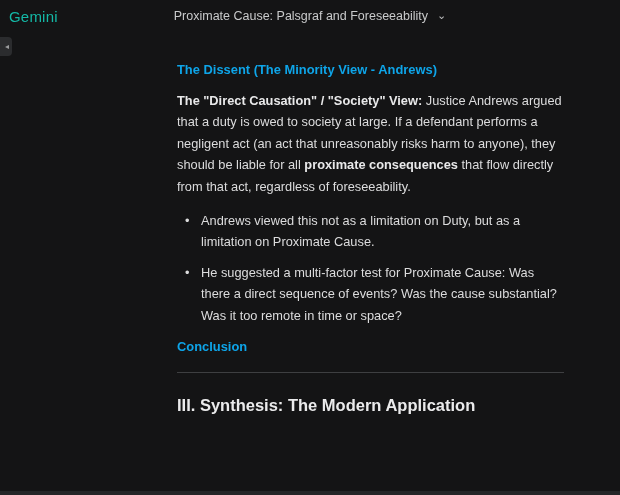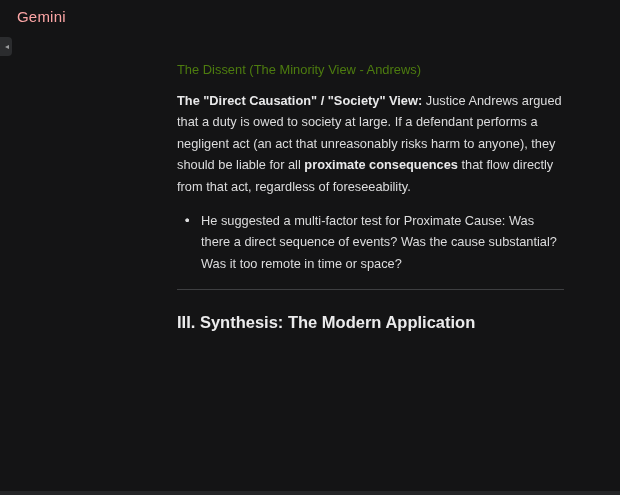--- a/index.html
+++ b/index.html
@@ -12,21 +12,21 @@
     -webkit-font-smoothing: antialiased;
   }
 
   
   .topbar {
     position: absolute; top: 0; left: 0; right: 0; height: 34px;
   }
   .brand {
     position: absolute; left: 9px; top: 8px;
     font-size: 15px; font-weight: 500; letter-spacing: .2px;
-    color: #fca5a5; cursor: pointer; margin-left: 8px;
+    color: #14b8a6; cursor: pointer;
   }
   .title-chip {
     position: absolute; left: 0; right: 0; top: 9px;
     text-align: center;
     font-size: 12.5px; color: #c9cacb;
     cursor: pointer;
   }
   .title-chip .chevron {
     display: inline-block; margin-left: 9px;
     font-size: 11px; color: #bdbebf;
@@ -50,21 +50,21 @@
   .content {
     position: absolute; left: 177px; top: 59px; width: 387px;
     color: #dcdcdd;
     font-size: 12.8px; line-height: 21.6px;
   }
   .content .run-bold { font-weight: 700; color: #e9e9ea; }
   .content .run-italic { }
 
   h4.block-heading {
     margin: 0; padding: 0;
-    font-size: 12.9px; font-weight: 400; color: #4d7c0f;
+    font-size: 12.9px; font-weight: 700; color: #0ea5e9;
     line-height: 21.6px;
   }
   p.block-para { margin: 9px 0 0 0; }
 
   ul.bullet-list {
     margin: 12px 0 0 0; padding: 0; list-style: none;
   }
   ul.bullet-list li {
     position: relative;
     padding-left: 24px;
@@ -90,42 +90,47 @@
   .bottom-strip {
     position: absolute; left: 0; right: 0; bottom: 0; height: 4px;
     background: #242527;
   }
 </style>
 </head>
 <body>
 
 <div class="topbar">
   <div class="brand">Gemini</div>
+  <div class="title-chip">
+    <span>Proximate Cause: Palsgraf and Foreseeability</span><span class="chevron">⌄</span>
+  </div>
 </div>
 
 <button class="sidebar-toggle">
   <span class="glyph">◂</span>
 </button>
 
 <div class="content">
 
   <h4 class="block-heading">The Dissent (The Minority View - Andrews)</h4>
 
   <p class="block-para"><span class="run-bold">The "Direct Causation" / "Society" View:</span><span> Justice Andrews argued that a duty is owed to society at large. If a defendant performs a negligent act (an act that unreasonably risks harm to </span><span class="run-italic">anyone</span><span>), they should be liable for all </span><span class="run-bold">proximate consequences</span><span> that flow directly from that act, regardless of foreseeability.</span></p>
 
   <ul class="bullet-list">
     <li>
       <span class="dot">•</span>
+      <span><span>Andrews viewed this not as a limitation on </span><span class="run-italic">Duty</span><span>, but as a limitation on </span><span class="run-italic">Proximate Cause</span><span>.</span></span>
     </li>
     <li>
       <span class="dot">•</span>
       <span><span>He suggested a multi-factor test for Proximate Cause: Was there a direct sequence of events? Was the cause substantial? Was it too remote in time or space?</span></span>
     </li>
   </ul>
 
+  <h4 class="block-heading h-conclusion">Conclusion</h4>
 
 
   <hr class="divider">
 
   <h3 class="section-heading">III. Synthesis: The Modern Application</h3>
 
 </div>
 
 <div class="bottom-strip"></div>
 

